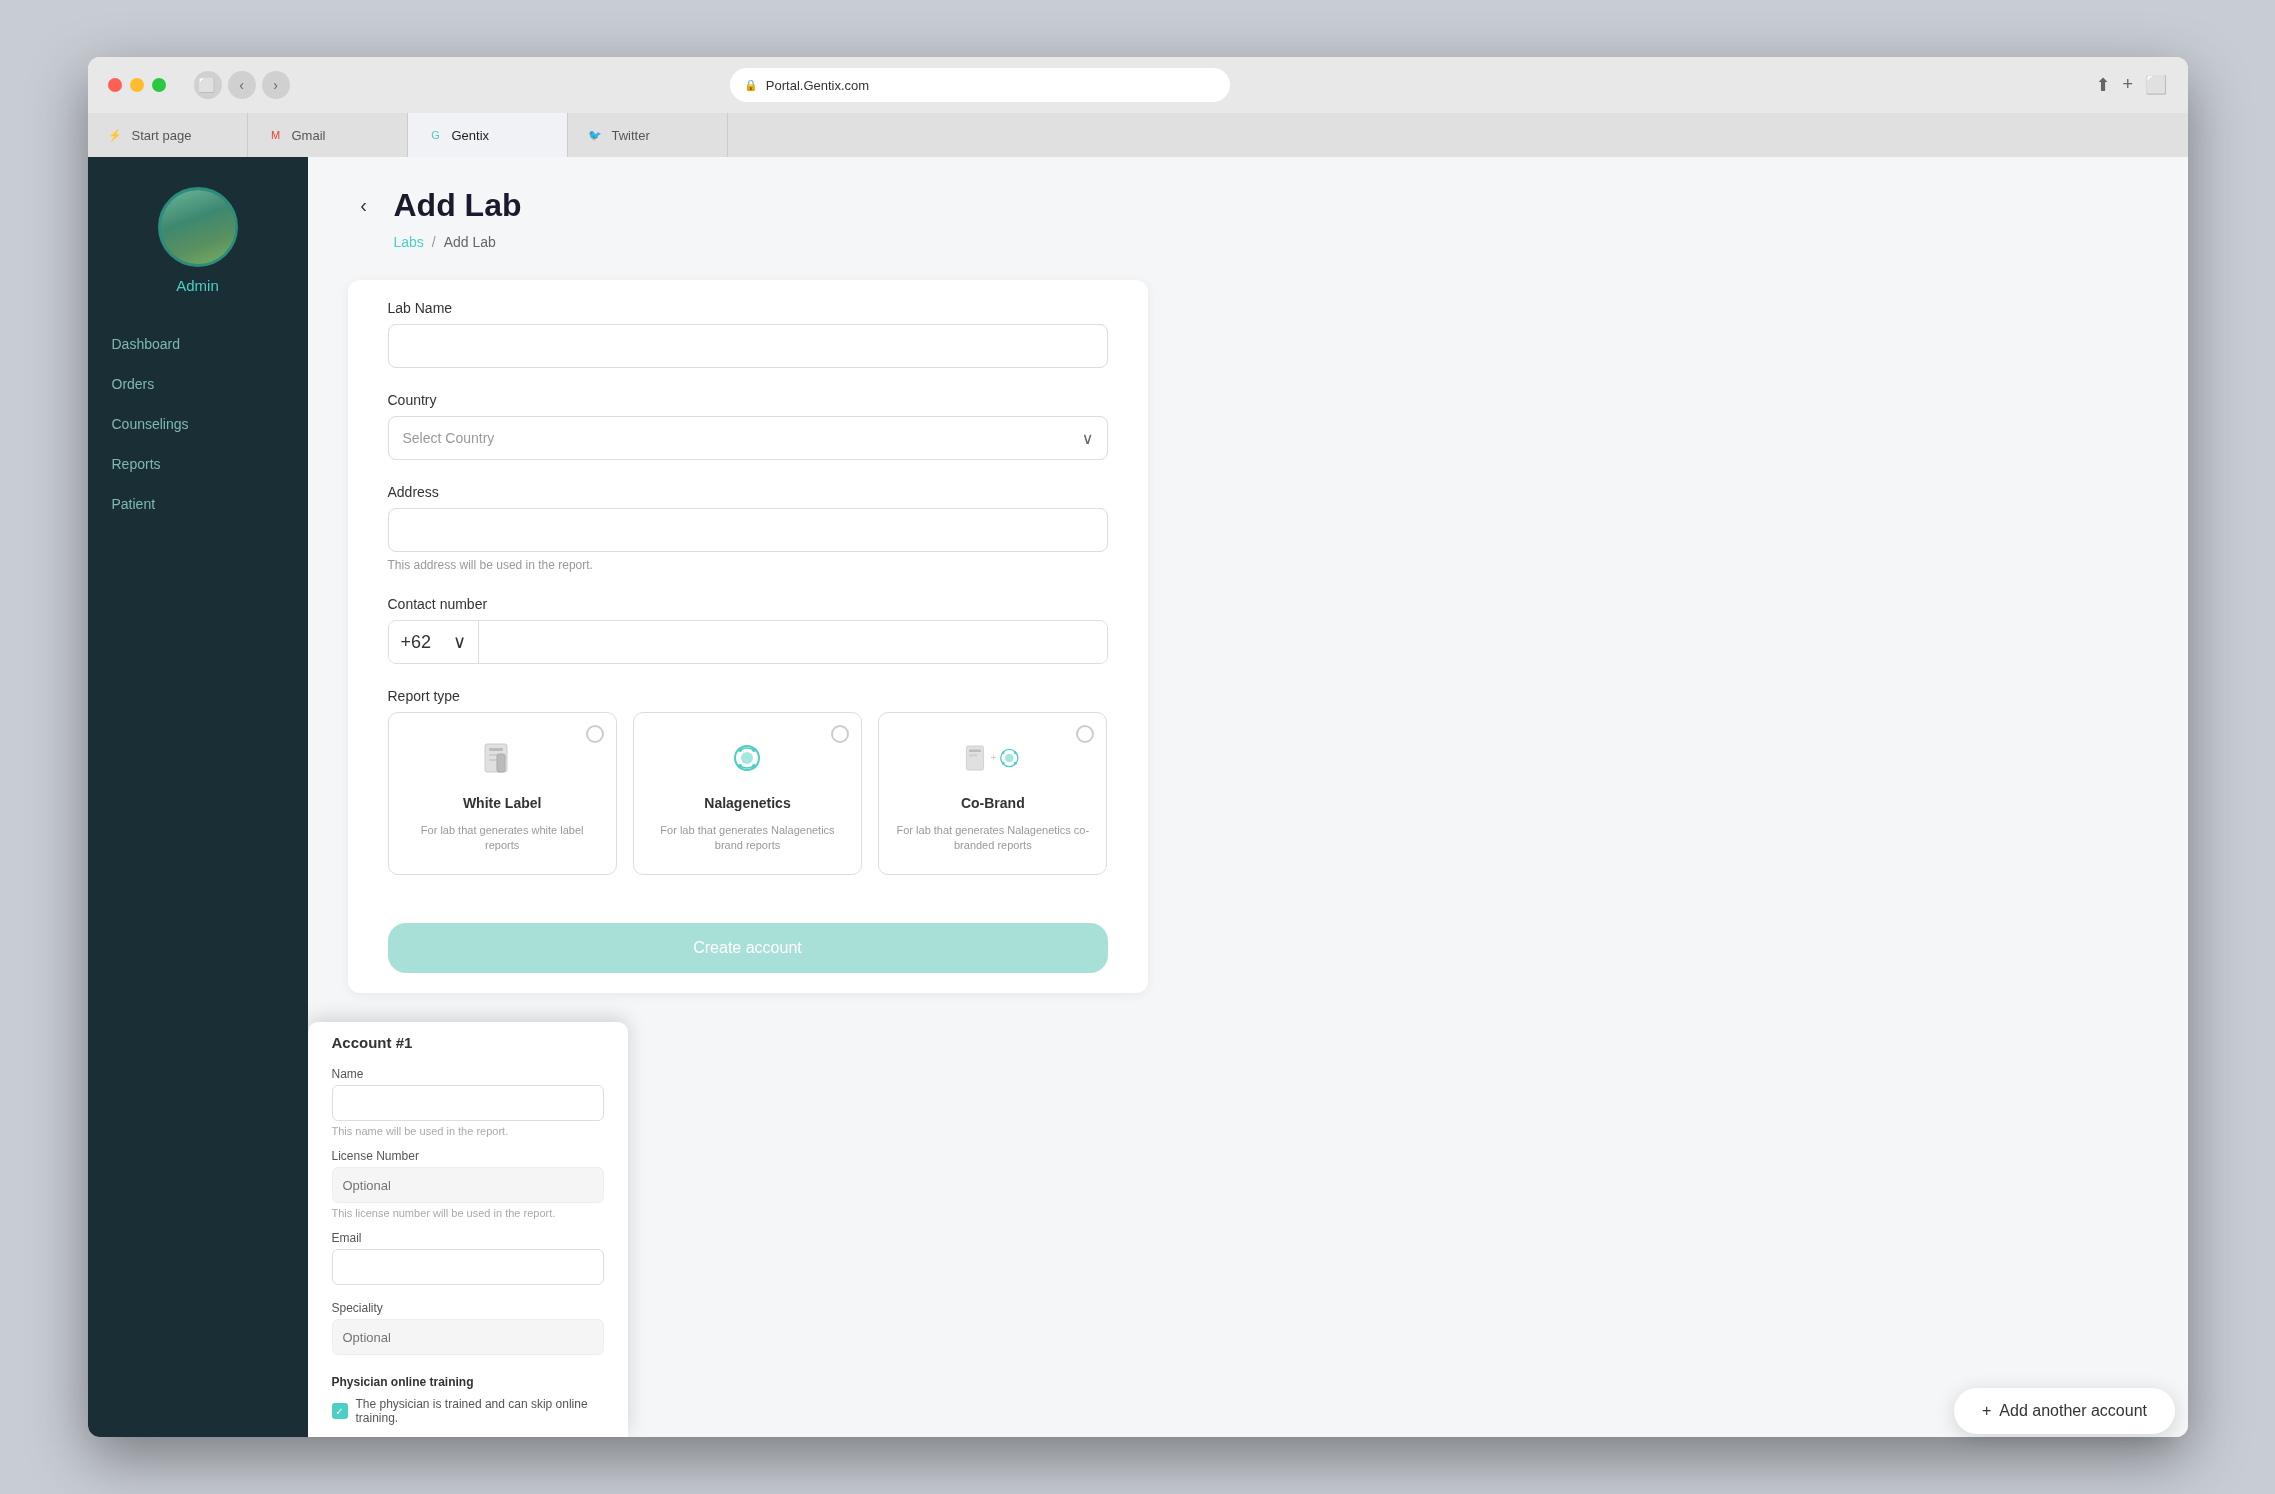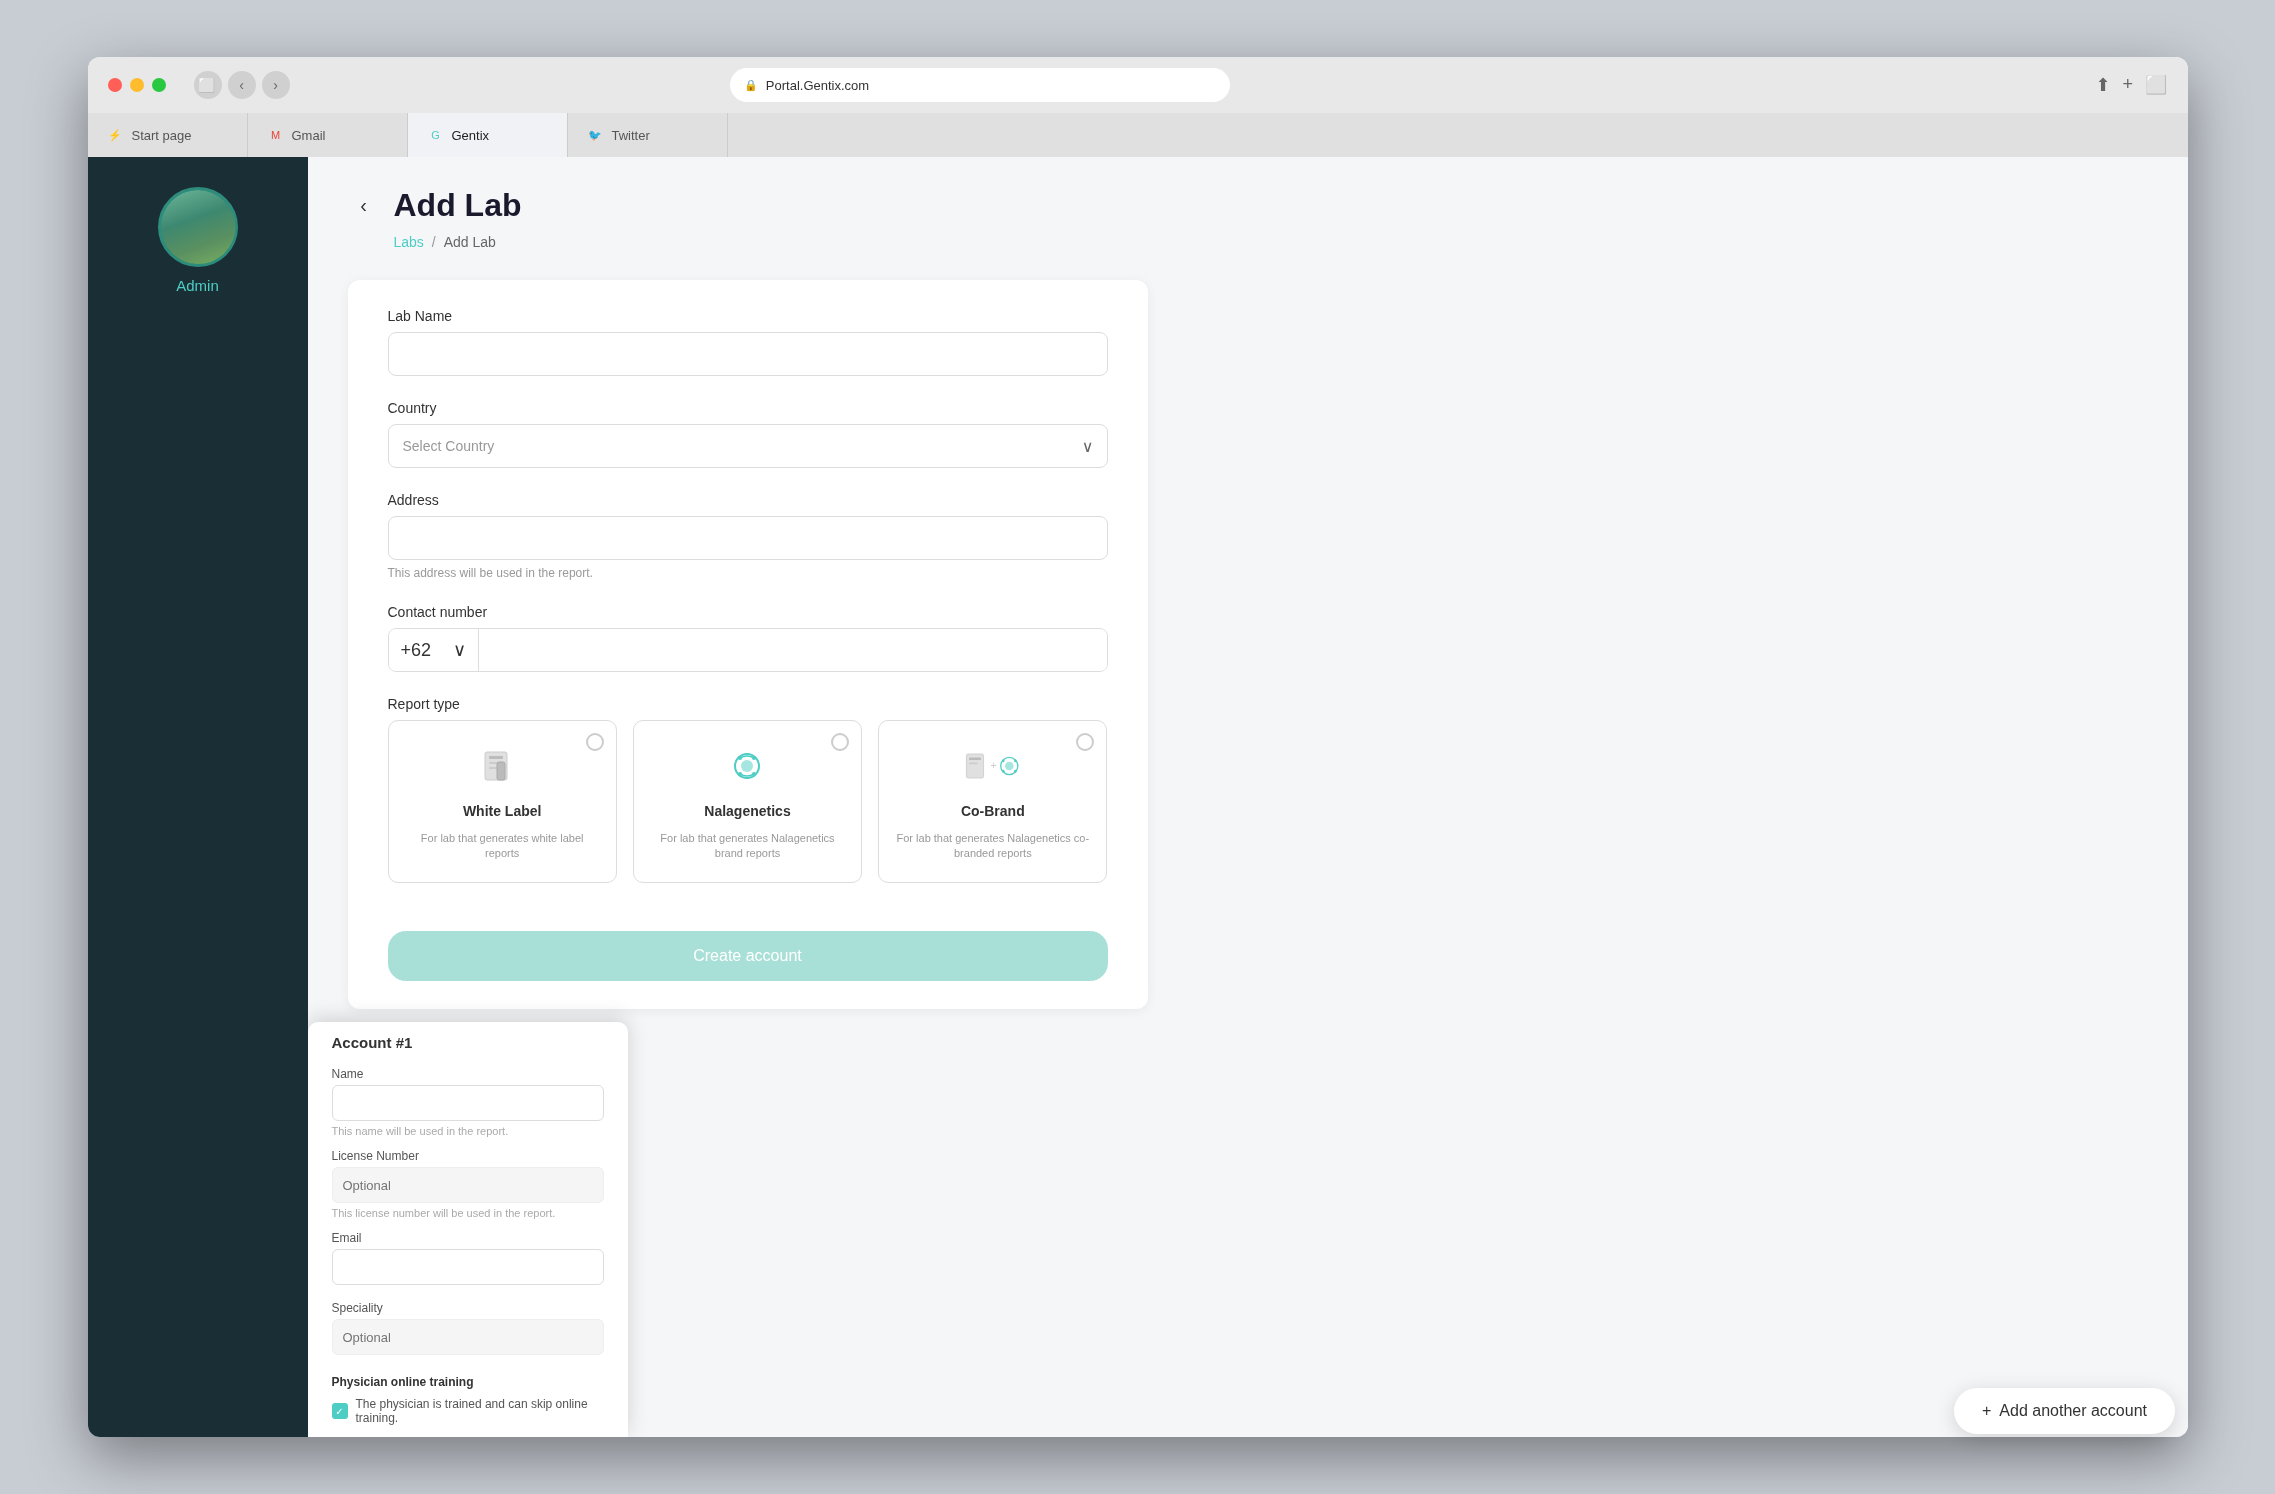--- a/index.html
+++ b/index.html
@@ -244,21 +244,21 @@
     }
 
     .breadcrumb-current {
       color: #666;
     }
 
     
     .form-card {
       background: white;
       border-radius: 12px;
-      padding: 28px 40px;
+      padding: 20px 40px;
       max-width: 800px;
       box-shadow: 0 2px 12px rgba(0,0,0,0.06);
     }
 
     .form-group {
       margin-bottom: 24px;
     }
 
     .form-label {
       font-size: 14px;
@@ -576,20 +576,37 @@
     </div>
   </div>
 
   <div class="browser-content">
 
     <div class="sidebar">
       <div class="avatar-container">
         <div class="avatar-img"></div>
       </div>
       <span class="sidebar-name">Admin</span>
+      <nav class="sidebar-nav">
+        <div class="sidebar-item">
+          <span>Dashboard</span>
+        </div>
+        <div class="sidebar-item">
+          <span>Orders</span>
+        </div>
+        <div class="sidebar-item">
+          <span>Counselings</span>
+        </div>
+        <div class="sidebar-item">
+          <span>Reports</span>
+        </div>
+        <div class="sidebar-item">
+          <span>Patient</span>
+        </div>
+      </nav>
     </div>
 
     <div class="page-content">
 
       <div class="page-header">
         <div class="back-btn">‹</div>
         <h1 class="page-title">Add Lab</h1>
       </div>
       <div class="breadcrumb">
         <span class="breadcrumb-link">Labs</span>

